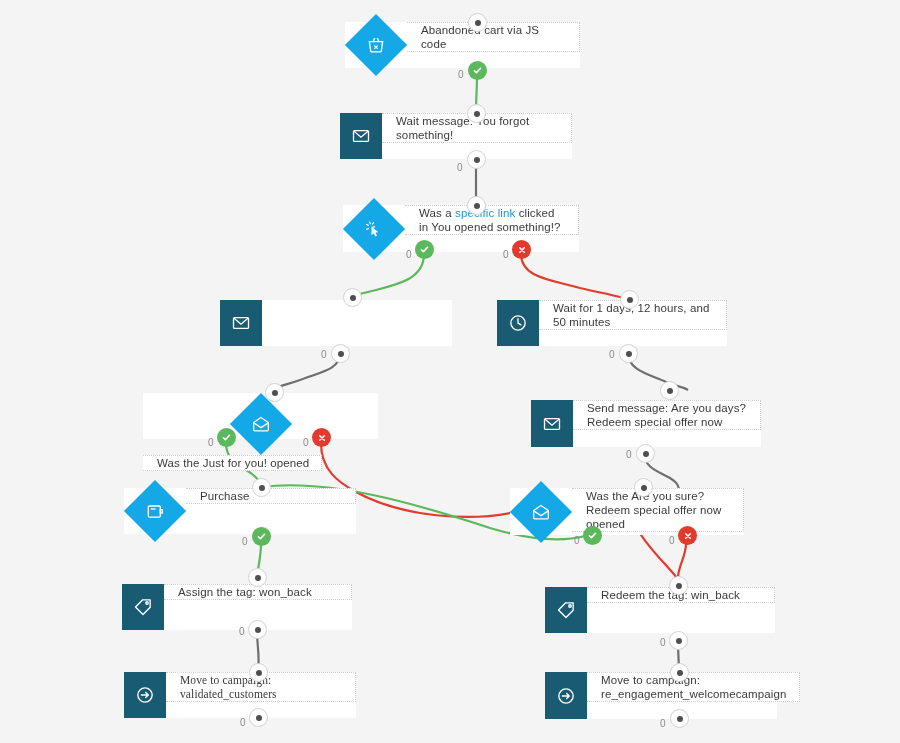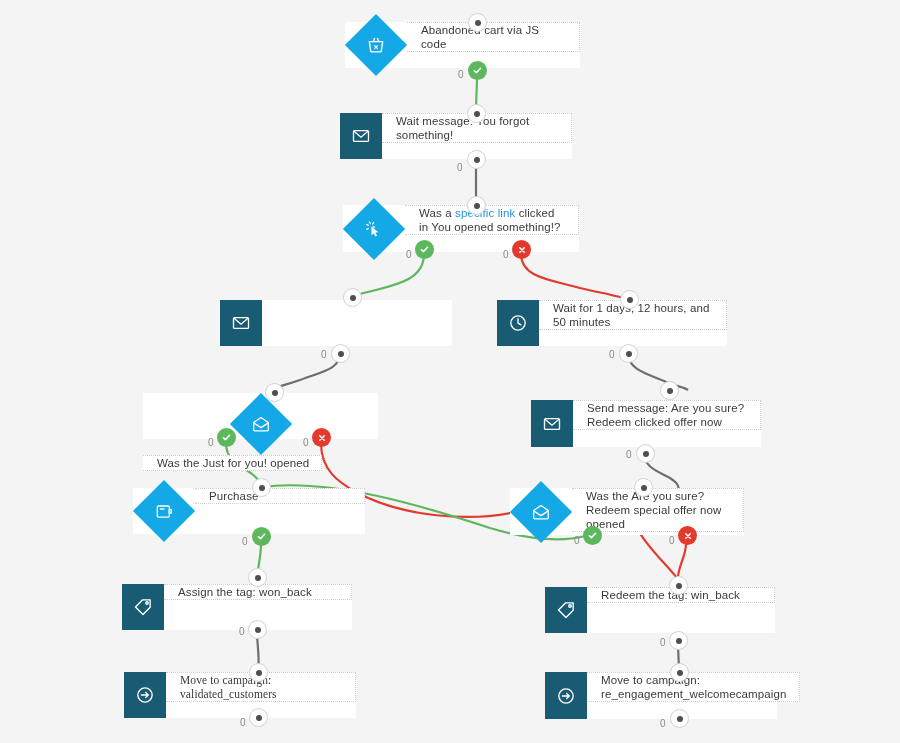--- a/index.html
+++ b/index.html
@@ -310,28 +310,28 @@
   <div class="counter" style="left:303px; top:438px;">0</div>
 
   <div class="node" style="left:531px; top:400px; width:230px; height:47px;">
     <div class="icon-square">
       <svg width="20" height="20" viewBox="0 0 24 24" fill="none" stroke="#ffffff" stroke-width="1.6">
         <rect x="3" y="5.5" width="18" height="13" rx="1.2"></rect>
         <path d="M3.6 6.4 L12 13.4 L20.4 6.4"></path>
       </svg>
     </div>
     <div class="card">
-      <span class="label">Send message: Are you sure? Redeem clicked offer now</span>
+      <span class="label">Send message: Are you days? Redeem special offer now</span>
     </div>
   </div>
   <div class="port" style="left:660px; top:381px;"></div>
   <div class="port" style="left:636px; top:444px;"></div>
   <div class="counter" style="left:626px; top:450px;">0</div>
 
-  <div class="node" style="left:133px; top:488px; width:232px; height:46px;">
+  <div class="node" style="left:124px; top:488px; width:232px; height:46px;">
     <div class="icon-diamond-wrap">
       <div class="icon-diamond"></div>
       <div class="icon-diamond-glyph">
         <svg width="20" height="20" viewBox="0 0 24 24" fill="none" stroke="#ffffff" stroke-width="1.6">
           <path d="M4 7.4 a1.4 1.4 0 0 1 1.4 -1.4 h11.6 a1.4 1.4 0 0 1 1.4 1.4 v10.6 a1.4 1.4 0 0 1 -1.4 1.4 h-11.6 a1.4 1.4 0 0 1 -1.4 -1.4 Z"></path>
           <path d="M18.4 10.4 h2.3 v4.2 h-2.3 Z"></path>
           <path d="M7 9.6 h5.6"></path>
         </svg>
       </div>
     </div>

